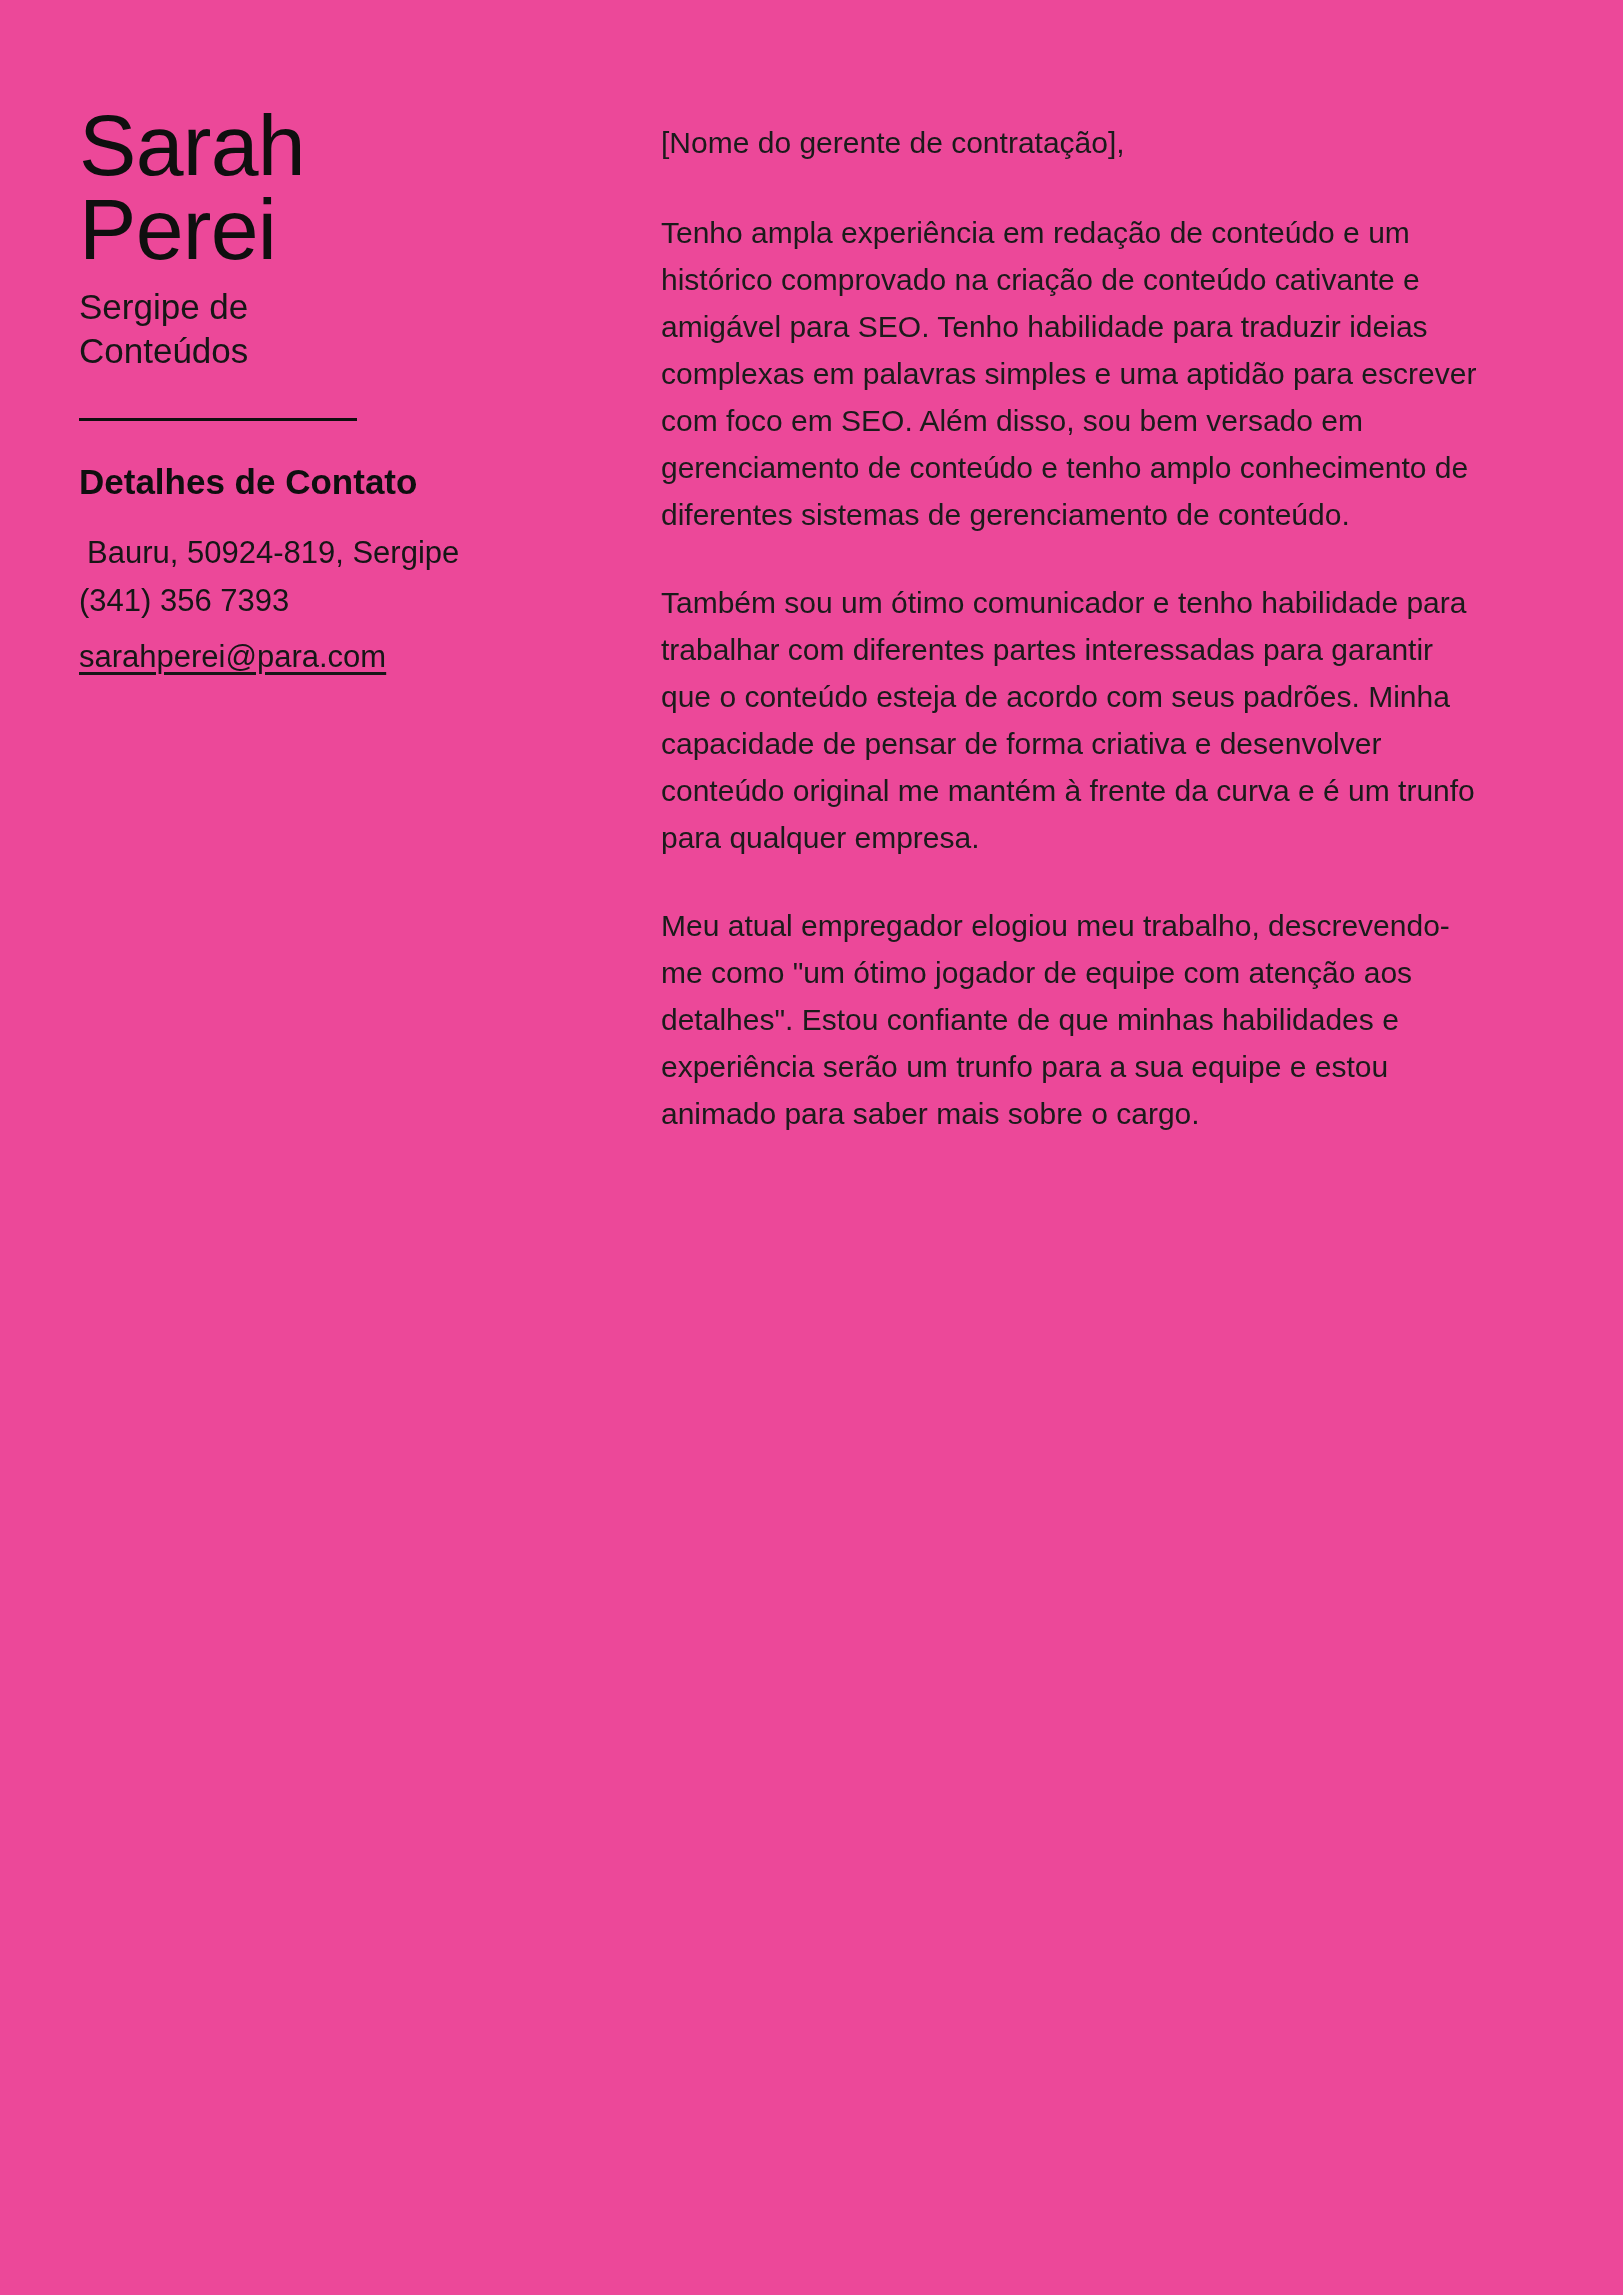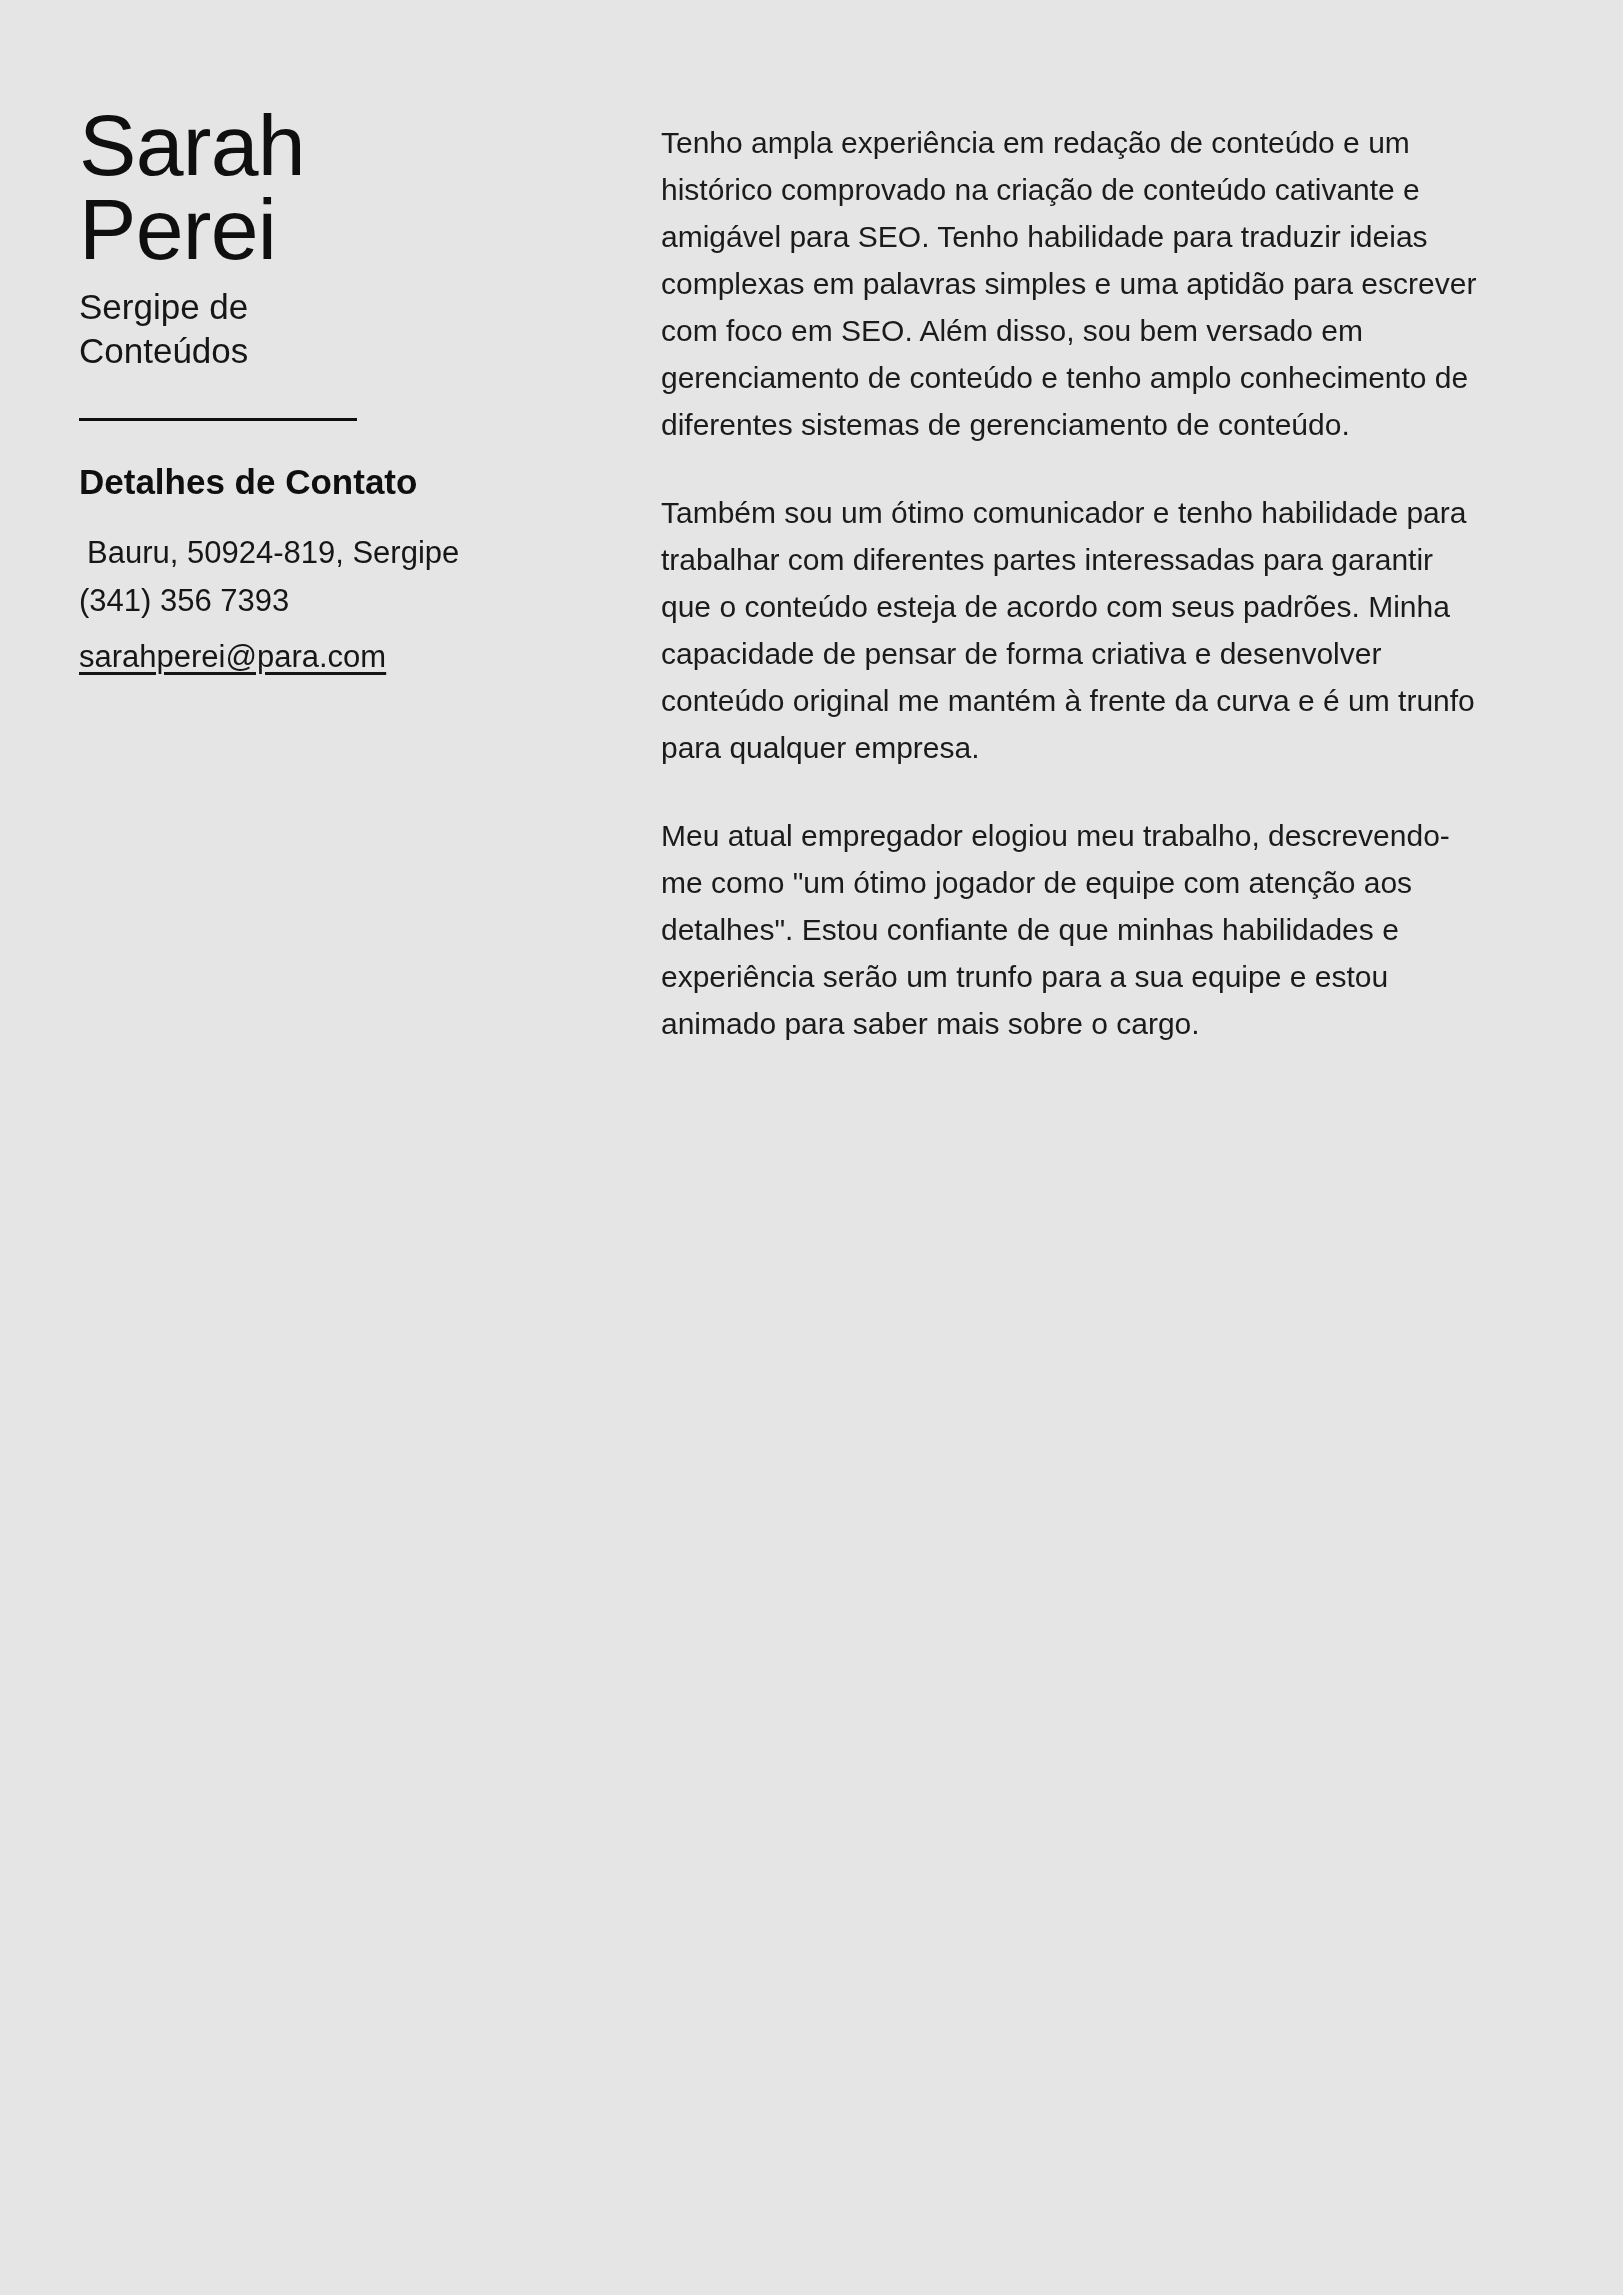--- a/index.html
+++ b/index.html
@@ -4,21 +4,21 @@
 <style>
   html, body {
     margin: 0;
     padding: 0;
     background: #ffffff;
   }
   #page {
     position: relative;
     width: 1623px;
     height: 2295px;
-    background: #e5e5e5;
+    background: #ec4899;
     overflow: hidden;
     font-family: "Liberation Sans", "DejaVu Sans", sans-serif;
     color: #161616;
   }
 
   
   .person-name {
     position: absolute;
     left: 79px;
     top: 103px;
@@ -129,20 +129,21 @@
     <h3 class="contact-heading">Detalhes de Contato</h3>
 
     <p class="contact-address">Bauru, 50924-819, Sergipe</p>
 
     <p class="contact-phone">(341) 356 7393</p>
 
     <a class="contact-email">sarahperei@para.com</a>
   </aside>
 
   <main class="letter">
+    <p class="salutation">[Nome do gerente de contratação],</p>
 
 
     <p>Tenho ampla experiência em redação de conteúdo e um
 histórico comprovado na criação de conteúdo cativante e
 amigável para SEO. Tenho habilidade para traduzir ideias
 complexas em palavras simples e uma aptidão para escrever
 com foco em SEO. Além disso, sou bem versado em
 gerenciamento de conteúdo e tenho amplo conhecimento de
 diferentes sistemas de gerenciamento de conteúdo.</p>
 

